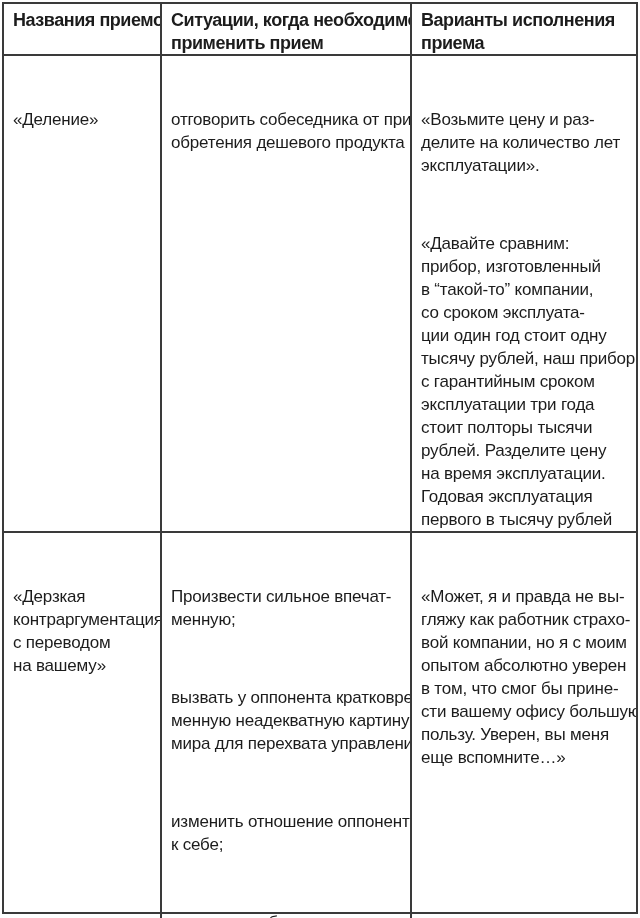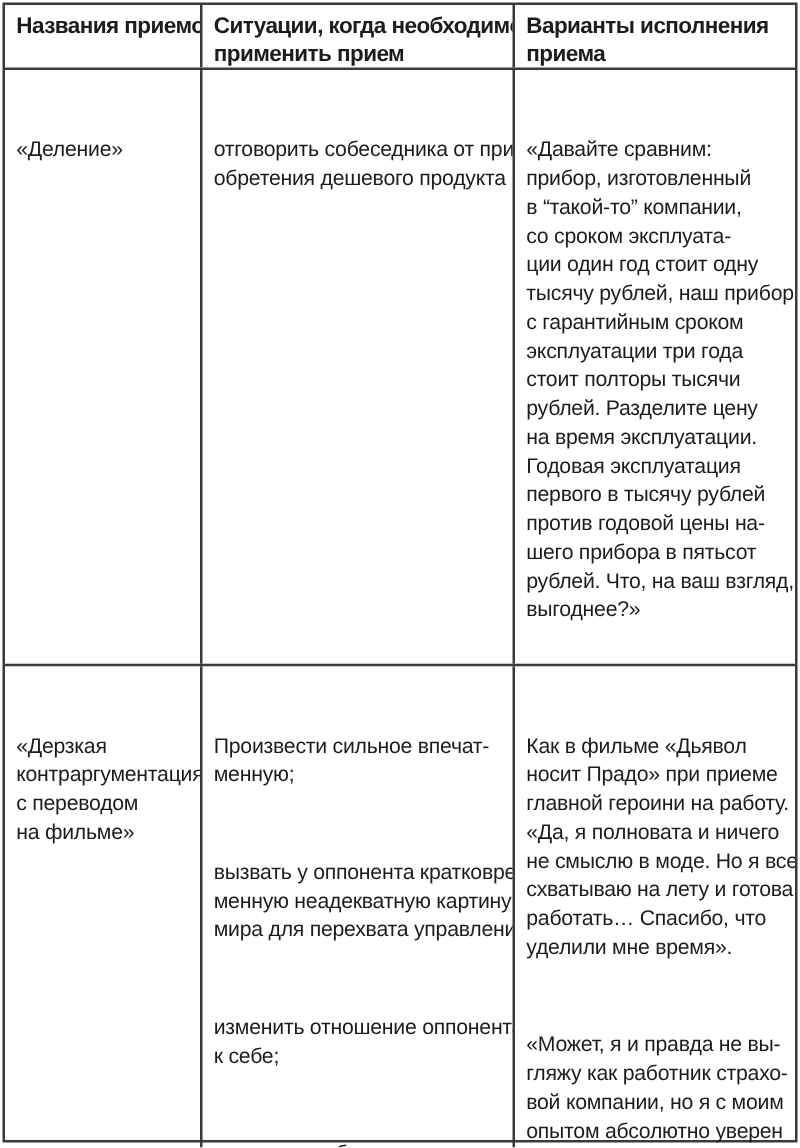--- a/index.html
+++ b/index.html
@@ -76,20 +76,23 @@
 
     <div class="row r1">
       <div class="cell">
         <p>«Деление»</p>
       </div>
       <div class="cell">
         <p>отговорить собеседника от при-
 обретения дешевого продукта</p>
       </div>
       <div class="cell">
+        <p>«Возьмите цену и раз-
+делите на количество лет
+эксплуатации».</p>
         <p>«Давайте сравним:
 прибор, изготовленный
 в “такой-то” компании,
 со сроком эксплуата-
 ции один год стоит одну
 тысячу рублей, наш прибор
 с гарантийным сроком
 эксплуатации три года
 стоит полторы тысячи
 рублей. Разделите цену
@@ -101,42 +104,34 @@
 рублей. Что, на ваш взгляд,
 выгоднее?»</p>
       </div>
     </div>
 
     <div class="row r2">
       <div class="cell">
         <p>«Дерзкая
 контраргументация
 с переводом
-на фильме»</p>
+на вашему»</p>
       </div>
       <div class="cell">
         <p>Произвести сильное впечат-
 менную;</p>
         <p>вызвать у оппонента кратковре-
 менную неадекватную картину
 мира для перехвата управления;</p>
         <p>изменить отношение оппонента
 к себе;</p>
         <p>вызвать у собеседника ощуще-
 ние упущенной выгоды</p>
       </div>
       <div class="cell">
-        <p>Как в фильме «Дьявол
-носит Прадо» при приеме
-главной героини на работу.
-«Да, я полновата и ничего
-не смыслю в моде. Но я все
-схватываю на лету и готова
-работать… Спасибо, что
-уделили мне время».</p>
         <p>«Может, я и правда не вы-
 гляжу как работник страхо-
 вой компании, но я с моим
 опытом абсолютно уверен
 в том, что смог бы прине-
 сти вашему офису большую
 пользу. Уверен, вы меня
 еще вспомните…»</p>
       </div>
     </div>

